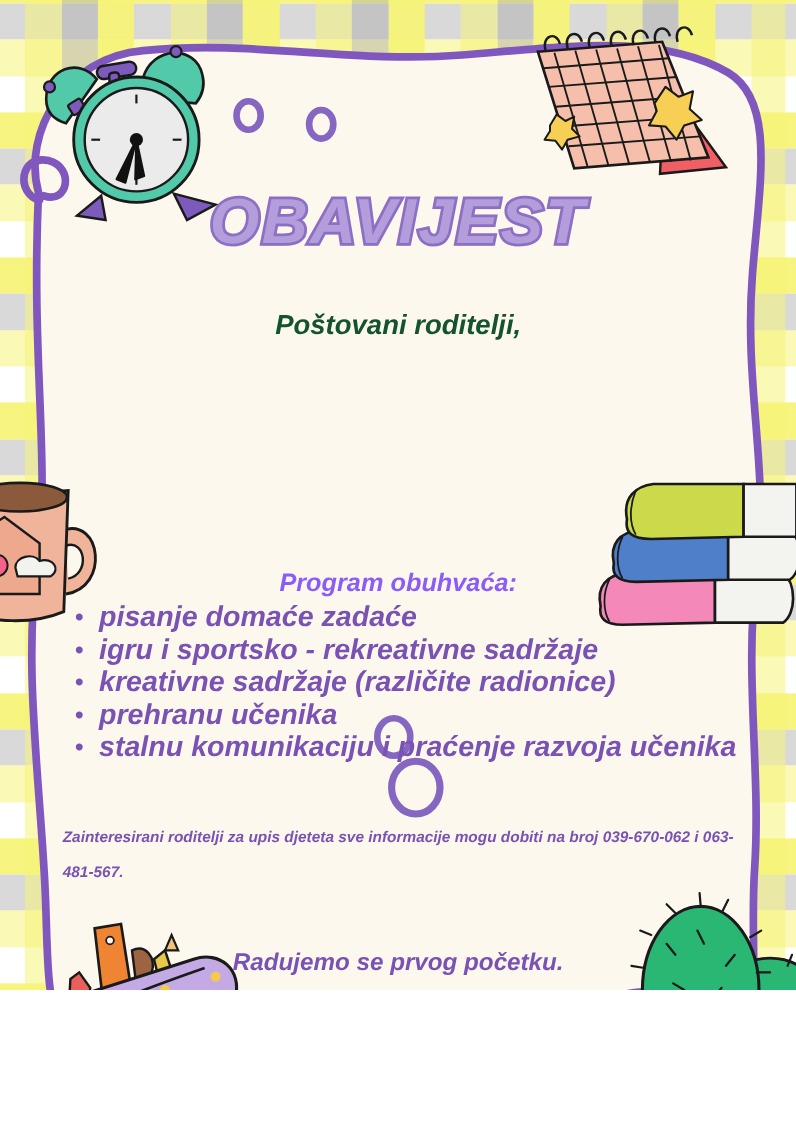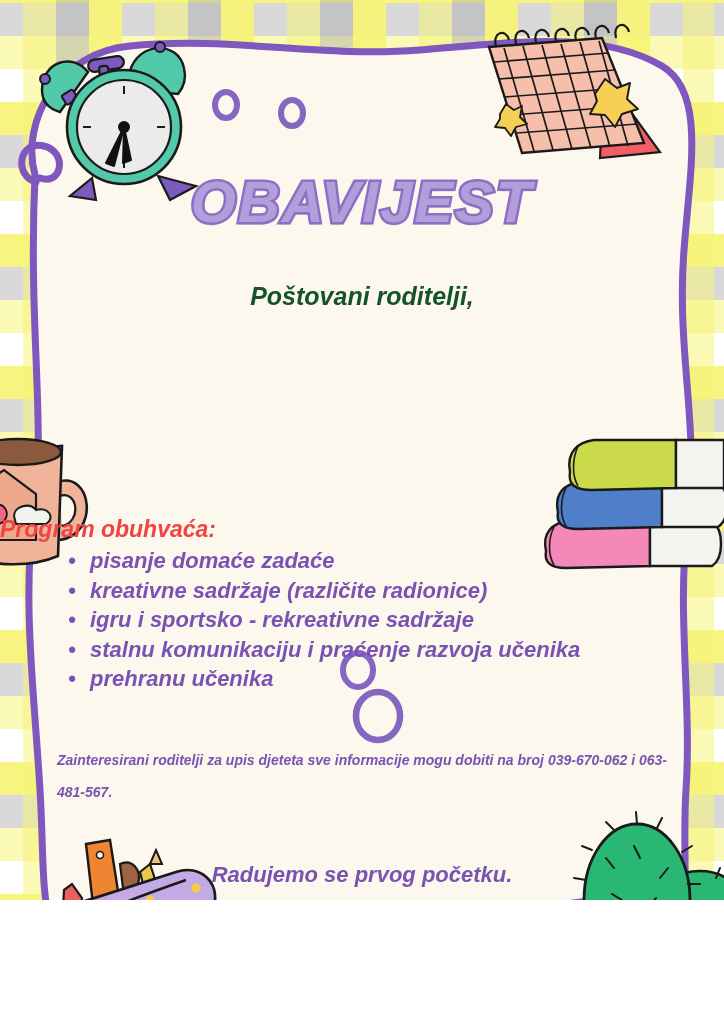--- a/index.html
+++ b/index.html
@@ -113,38 +113,39 @@
     font-weight: bold;
     line-height: 31px;
     color: #7a52b3;
   }
 
   .program-head {
     position: absolute;
     left: 0;
     top: 516px;
     width: 724px;
+    text-align: center;
     font-size: 23px;
     font-weight: bold;
-    color: #ef4444;
+    color: #8b5cf6;
   }
 
   .bullets {
     position: absolute;
     left: 62px;
     top: 546px;
     width: 640px;
     margin: 0;
     padding: 0;
     list-style: none;
   }
   .bullets li {
     position: relative;
     padding-left: 28px;
-    font-size: 22px;
+    font-size: 26px;
     font-weight: bold;
     line-height: 29.5px;
     color: #7a52b3;
     white-space: nowrap;
   }
   .bullets li::before {
     content: "\2022";
     position: absolute;
     left: 6px;
     top: 0;
@@ -394,24 +395,24 @@
       <span class="inner">OBAVIJEST</span>
     </div>
 
     <div class="salutation">Poštovani roditelji,</div>
 
 
     <div class="program-head">Program obuhvaća:</div>
 
     <ul class="bullets">
       <li>pisanje domaće zadaće</li>
+      <li>igru i sportsko - rekreativne sadržaje</li>
       <li>kreativne sadržaje (različite radionice)</li>
-      <li>igru i sportsko - rekreativne sadržaje</li>
+      <li>prehranu učenika</li>
       <li>stalnu komunikaciju i praćenje razvoja učenika</li>
-      <li>prehranu učenika</li>
     </ul>
 
     <div class="contact">Zainteresirani roditelji za upis djeteta sve informacije mogu dobiti na broj 039-670-062 i 063-481-567.</div>
 
     <div class="closing">Radujemo se prvog početku.</div>
 
   </div>
 
 </div>
 

